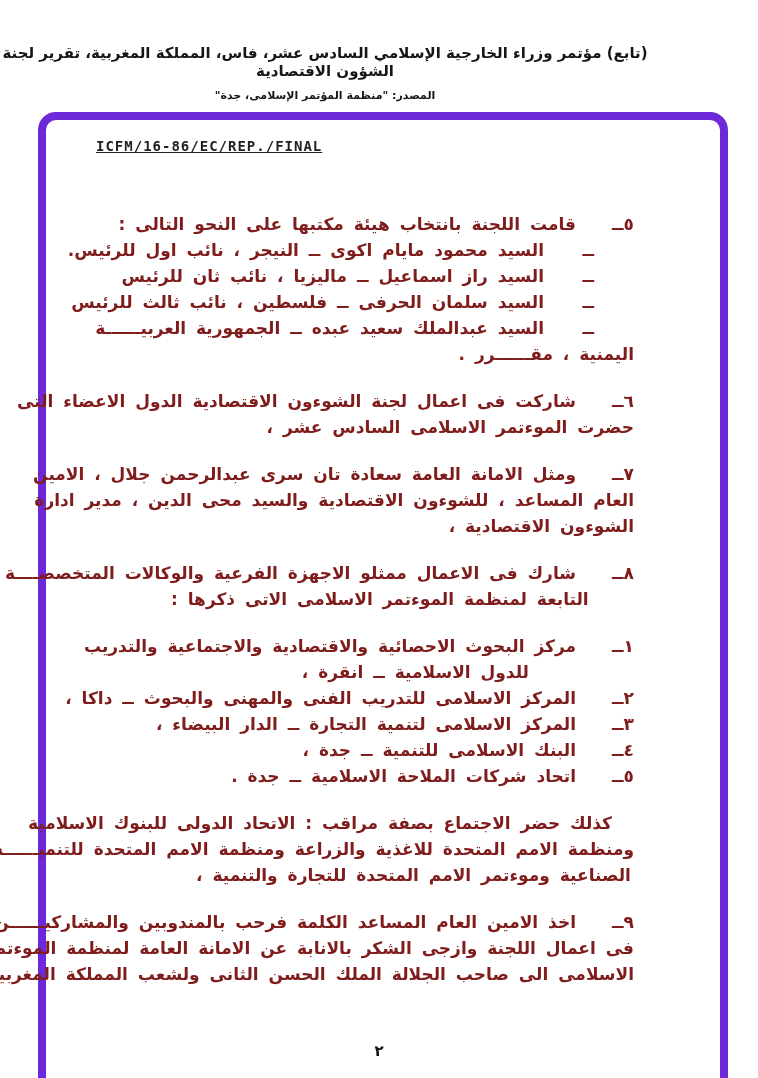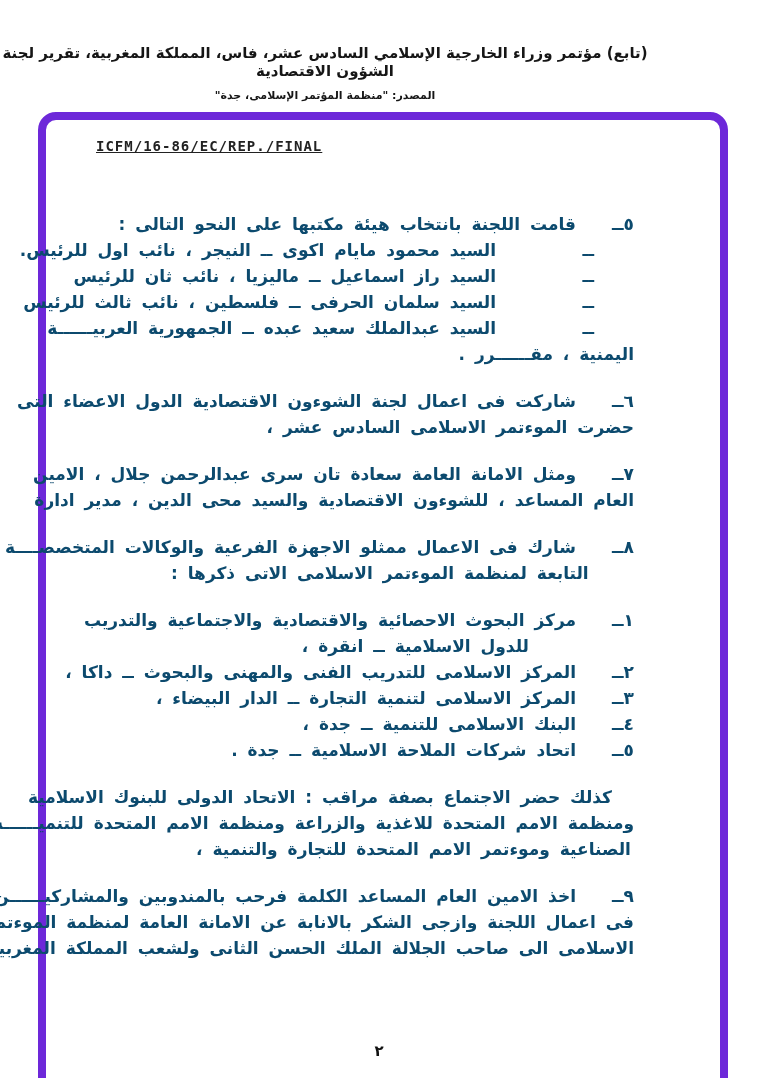--- a/index.html
+++ b/index.html
@@ -17,26 +17,26 @@
     box-sizing:border-box;border:8px solid #6d28d9;border-radius:18px;background:#fff;
   }
   .doc-ref{
     margin:18px 0 0 50px;display:inline-block;
     font-family:"DejaVu Sans Mono","Liberation Mono",monospace;
     font-size:14px;font-weight:bold;letter-spacing:1px;
     text-decoration:underline;color:#222;direction:ltr;
   }
   .content{
     direction:rtl;margin:56px 86px 0 45px;
-    font-size:17px;font-weight:bold;word-spacing:4px;color:#0c4a6e;
+    font-size:17px;font-weight:bold;word-spacing:4px;color:#7f1d1d;
   }
   .line{line-height:26px;text-align:right;white-space:nowrap;}
   .block{margin-top:21px;}
   .marker{display:inline-block;width:58px;text-align:right;}
-  .submarker{display:inline-block;width:50px;text-align:right;margin-left:48px;}
+  .submarker{display:inline-block;width:50px;text-align:right;}
   .indent{padding-right:40px;}
   
   .last-l35{text-align:right;padding-left:35px;}
   .last-l80{text-align:left;padding-left:80px;}
   .last-l105{text-align:left;padding-left:105px;}
   .last-l200{text-align:right;padding-left:200px;}
   .pr22{padding-right:22px;}
   .pr105{padding-right:105px;}
   
   .page-number{
@@ -66,20 +66,21 @@
     <div class="line last-l200">اليمنية ، مقــــــرر .</div>
 
     <div class="block">
       <div class="line"><span class="marker">٦ــ</span><span>شاركت فى اعمال لجنة الشوءون الاقتصادية الدول الاعضاء التى</span></div>
       <div class="line last-l35">حضرت الموءتمر الاسلامى السادس عشر ،</div>
     </div>
 
     <div class="block">
       <div class="line"><span class="marker">٧ــ</span><span>ومثل الامانة العامة سعادة تان سرى عبدالرحمن جلال ، الامين</span></div>
       <div class="line">العام المساعد ، للشوءون الاقتصادية والسيد محى الدين ، مدير ادارة</div>
+      <div class="line last-l35">الشوءون الاقتصادية ،</div>
     </div>
 
     <div class="block">
       <div class="line"><span class="marker">٨ــ</span><span>شارك فى الاعمال ممثلو الاجهزة الفرعية والوكالات المتخصصــــة</span></div>
       <div class="line last-l80">التابعة لمنظمة الموءتمر الاسلامى الاتى ذكرها :</div>
     </div>
 
     <div class="block">
       <div class="line"><span class="marker">١ــ</span><span>مركز البحوث الاحصائية والاقتصادية والاجتماعية والتدريب</span></div>
       <div class="line pr105">للدول الاسلامية ــ انقرة ،</div>

